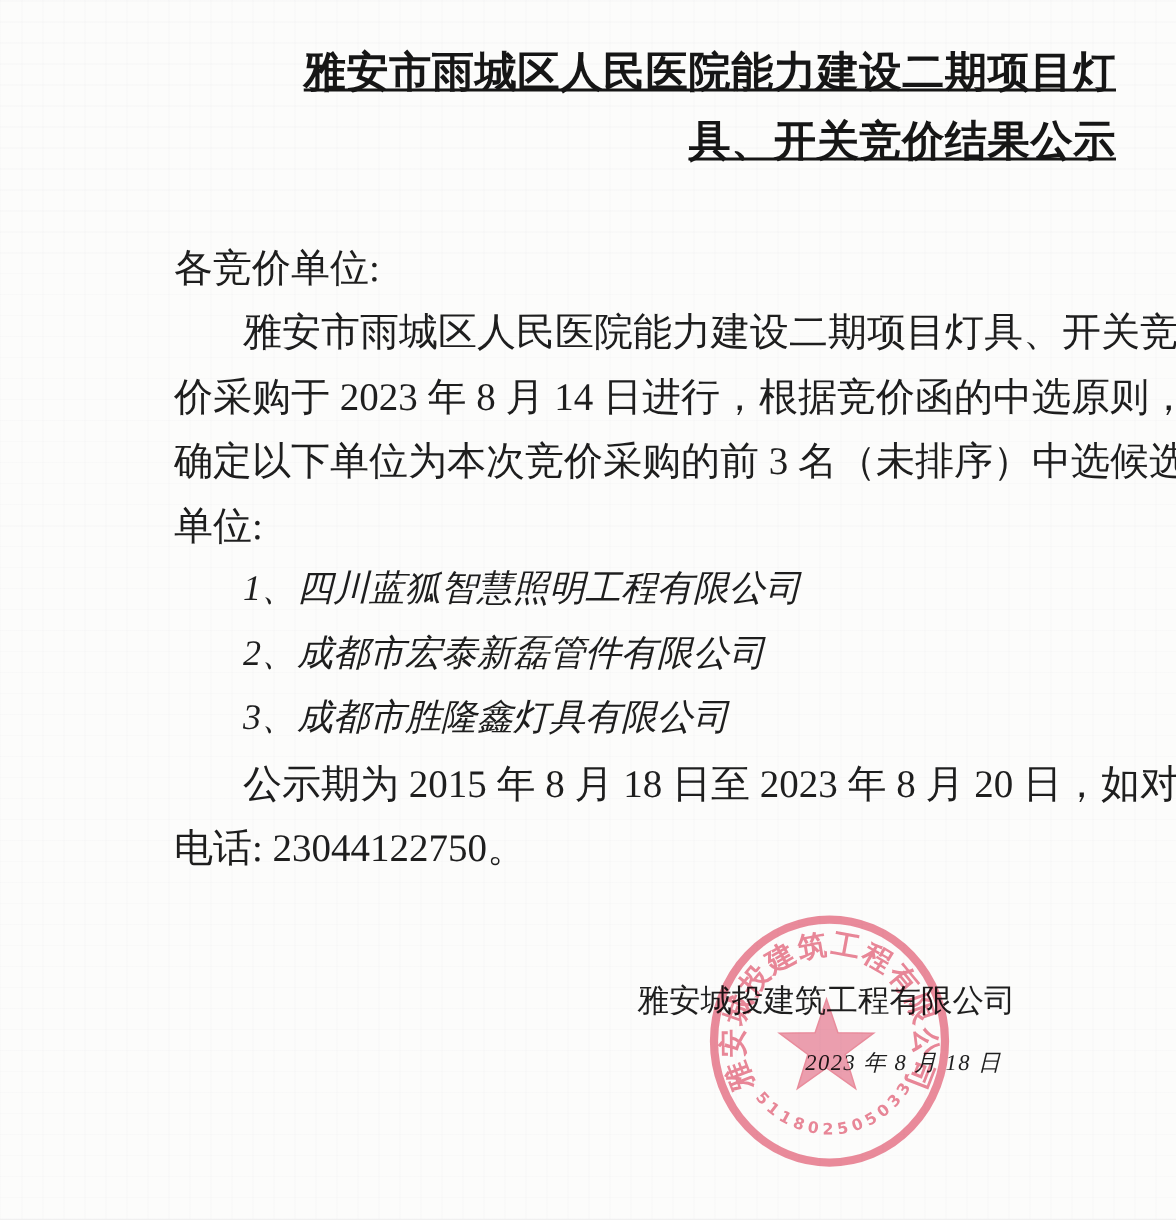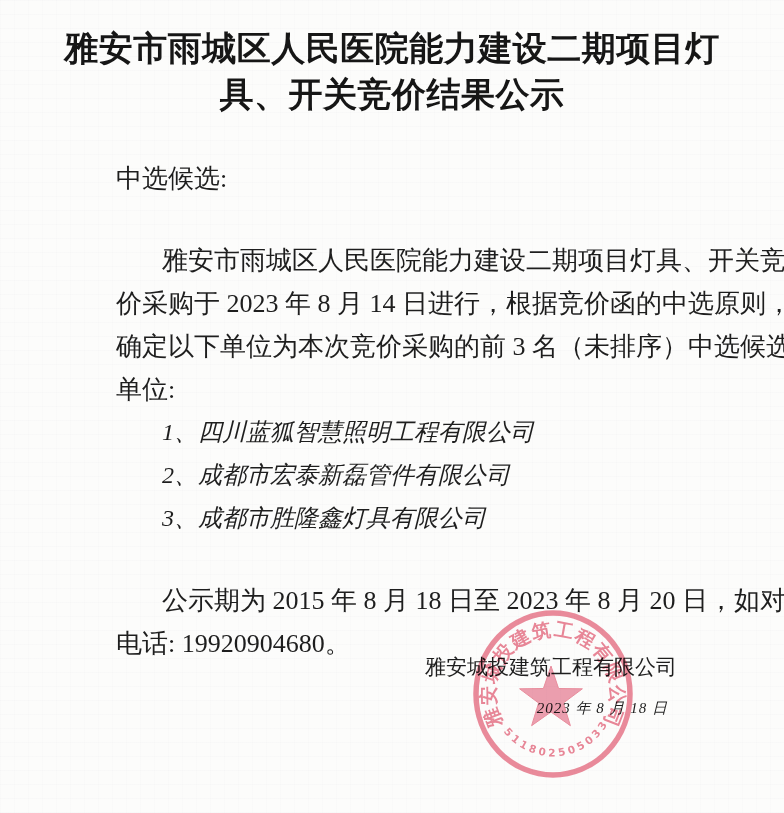--- a/index.html
+++ b/index.html
@@ -15,42 +15,43 @@
       repeating-linear-gradient(90deg, rgba(190,190,200,0.04) 0 1px, transparent 1px 14px);
     overflow: hidden;
     color: #1d1d1d;
     font-family: "Liberation Serif", "DejaVu Serif", serif;
   }
   .title {
     position: absolute;
     top: 25px;
     left: 40px;
     right: 40px;
-    text-align: center;
+    text-align: right;
     font-family: "Liberation Sans", "DejaVu Sans", sans-serif;
     font-weight: bold;
-    font-size: 34px;
+    font-size: 28px;
     line-height: 46px;
     color: #161616;
     letter-spacing: 0.5px;
+    text-decoration: underline;
   }
   .content {
     position: absolute;
     top: 157px;
     left: 116px;
     right: 60px;
     font-size: 26px;
     color: #1e1e1e;
   }
   .line {
     line-height: 43px;
     height: 43px;
     white-space: nowrap;
   }
-  .line.indent { padding-left: 46px; margin-top: 39px; }
+  .line.indent { padding-left: 46px; }
   .line.item { padding-left: 46px; font-size: 24px; font-style: italic; }
   .signature-company {
     position: absolute;
     top: 653px;
     right: 107px;
     font-size: 21px;
     color: #1e1e1e;
     white-space: nowrap;
     z-index: 2;
   }
@@ -98,30 +99,30 @@
 <body>
 
 <div class="page">
 
   <div class="title">
     <div>雅安市雨城区人民医院能力建设二期项目灯</div>
     <div>具、开关竞价结果公示</div>
   </div>
 
   <div class="content">
-    <div class="line">中选候选:</div>
+    <div class="line">各竞价单位:</div>
     <div class="line indent">雅安市雨城区人民医院能力建设二期项目灯具、开关竞</div>
     <div class="line">价采购于 2023 年 8 月 14 日进行，根据竞价函的中选原则，</div>
     <div class="line">确定以下单位为本次竞价采购的前 3 名（未排序）中选候选</div>
     <div class="line">单位:</div>
     <div class="line item">1、四川蓝狐智慧照明工程有限公司</div>
     <div class="line item">2、成都市宏泰新磊管件有限公司</div>
     <div class="line item">3、成都市胜隆鑫灯具有限公司</div>
     <div class="line indent">公示期为 2015 年 8 月 18 日至 2023 年 8 月 20 日，如对</div>
-    <div class="line">电话: 19920904680。</div>
+    <div class="line">电话: 23044122750。</div>
   </div>
 
   <div class="signature-company">雅安城投建筑工程有限公司</div>
   <div class="signature-date">2023 年 8 月 18 日</div>
 
   <div class="stamp">
     <svg viewBox="0 0 224 224" xmlns="http://www.w3.org/2000/svg">
       <defs>
         <path id="arcTop" d="M 62.7,142.7 A 58,58 0 1 1 161.3,142.7" fill="none"></path>
         <path id="arcBot" d="M 58.1,143.0 A 62,62 0 0 0 165.9,143.0" fill="none"></path>

